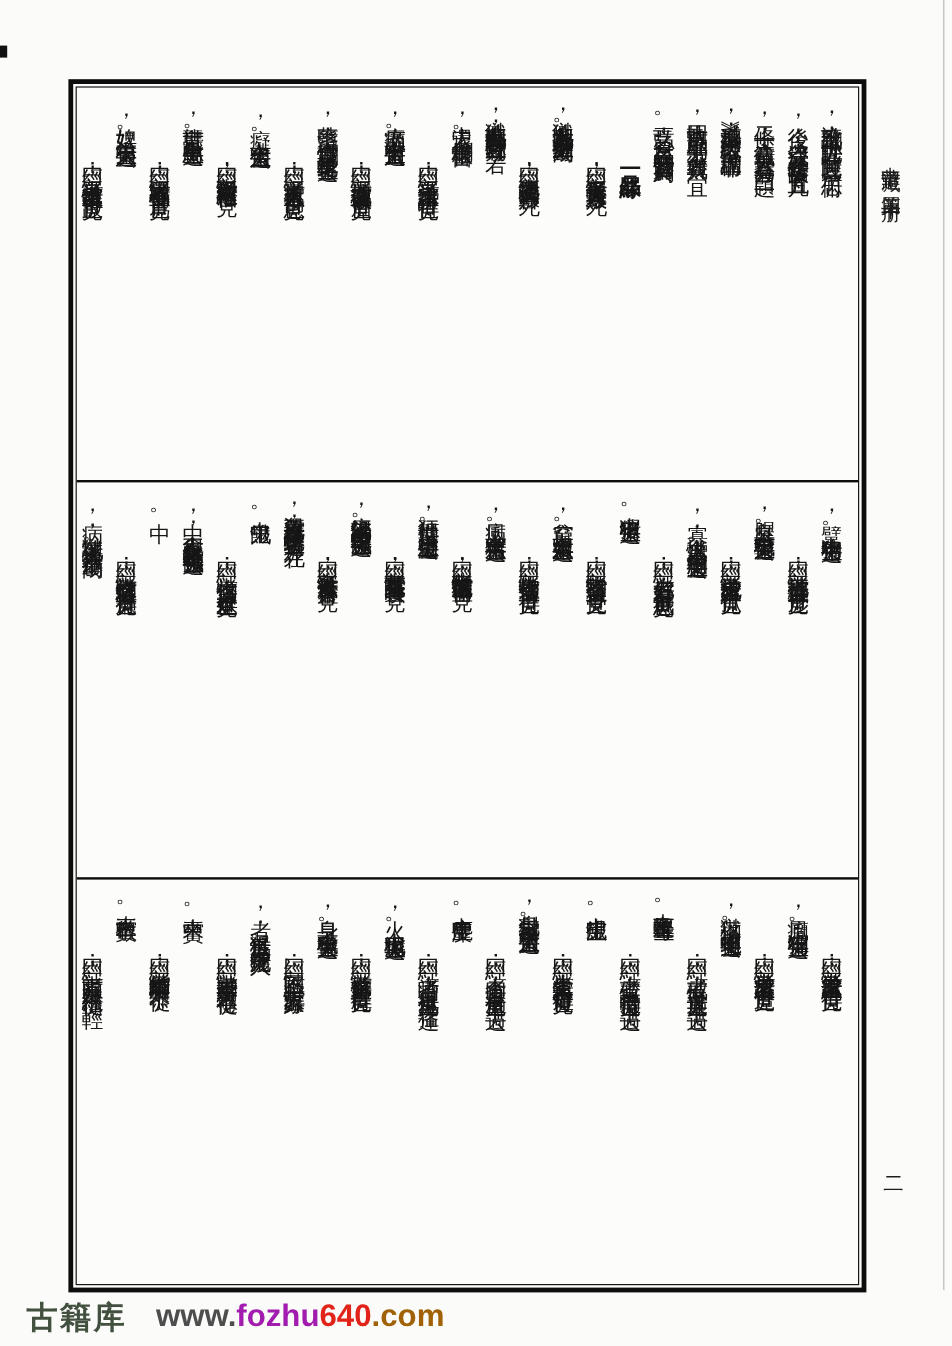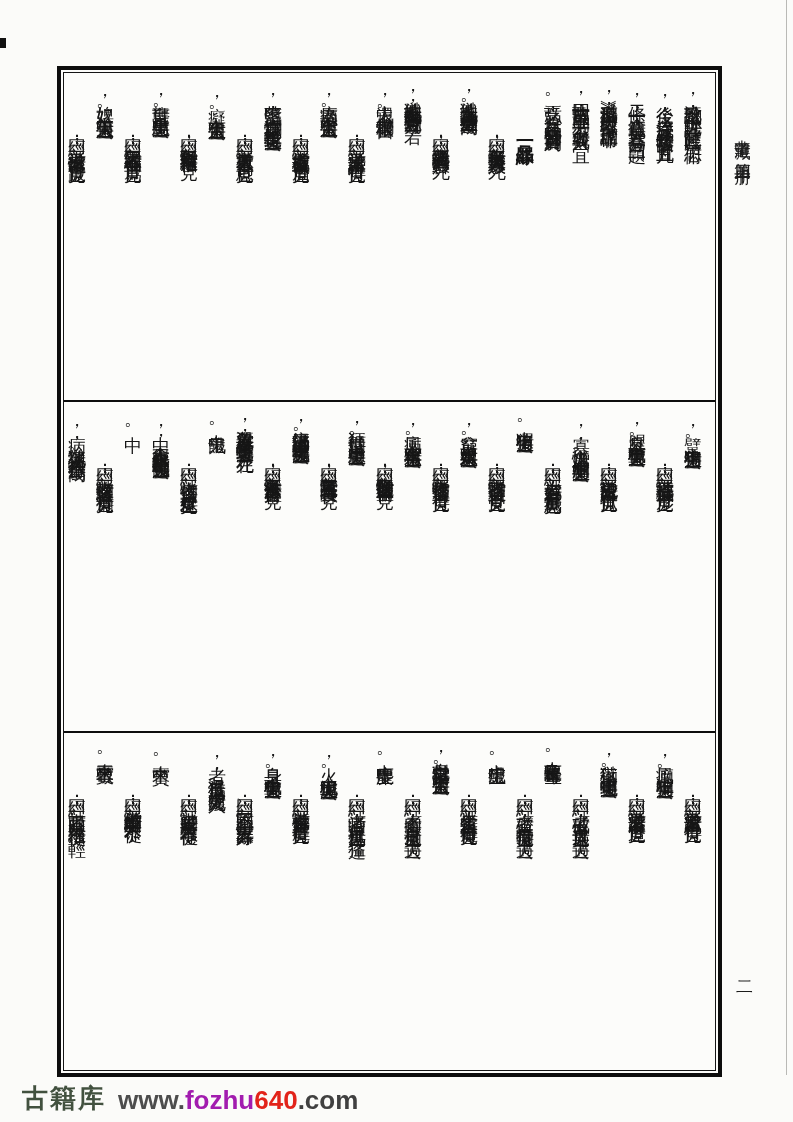--- a/index.html
+++ b/index.html
@@ -61,27 +61,27 @@
     writing-mode: vertical-rl;
     font-size: 17px; color: #1c1c1c;
   }
 
   
   .watermark {
     position: absolute; left: 22px; top: 1081px;
     font-family: "Liberation Sans", "DejaVu Sans", sans-serif;
     font-weight: bold; font-size: 26px;
     white-space: nowrap;
-    display: flex; align-items: flex-end;
+    display: flex; align-items: flex-start;
   }
   .wm-site   { color: #42513f; letter-spacing: 2px; margin-right: 12px; }
-  .wm-www    { color: #4d4d4d; }
+  .wm-www    { color: #4d4d4d; margin-left: 12px; }
   .wm-domain { color: #a21caf; }
   .wm-num    { color: #e2231a; }
-  .wm-tld    { color: #404040; }
+  .wm-tld    { color: #a16207; }
 </style>
 </head>
 <body>
 
 <div class="page">
 
   <div class="scan-edge-line"></div>
   <div class="scan-mark"></div>
 
   <div class="margin-title">中華道藏　第四十二册</div>

